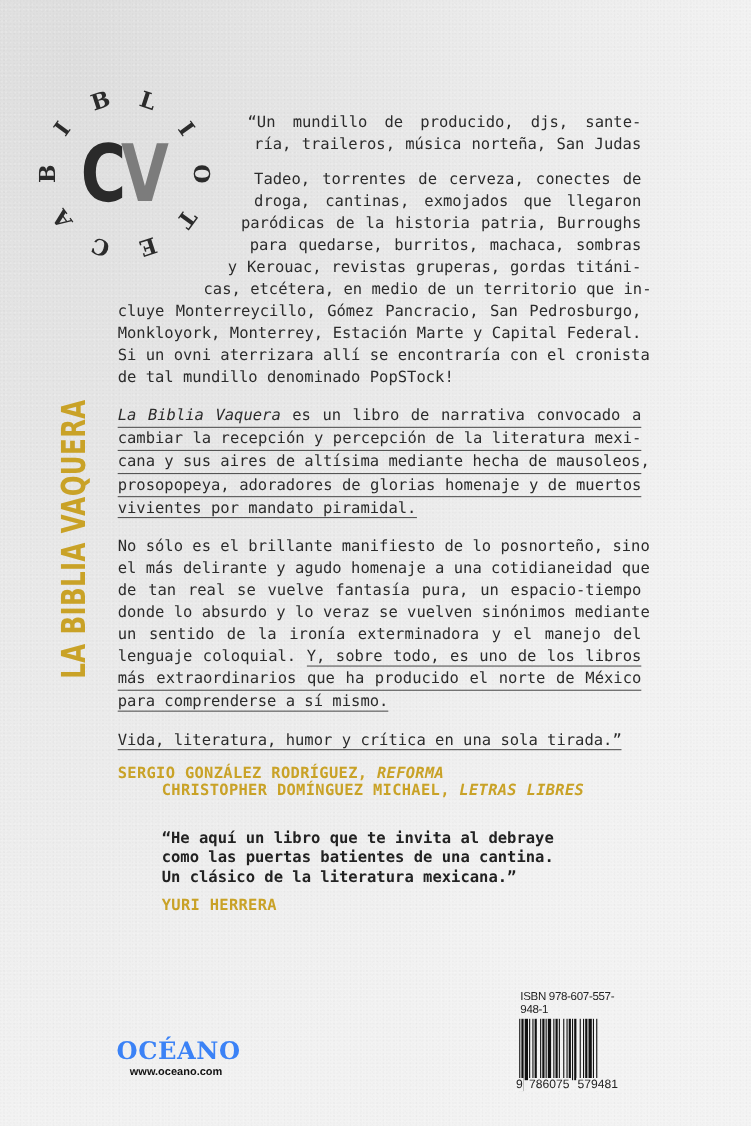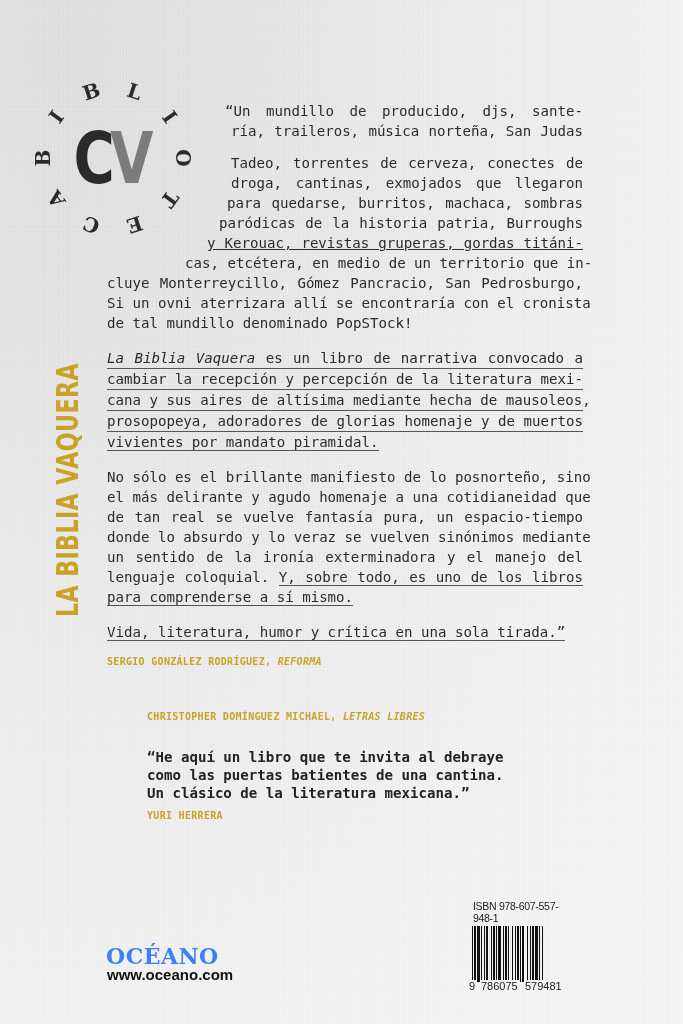--- a/index.html
+++ b/index.html
@@ -50,36 +50,36 @@
   .main p { margin: 0 0 15px 0; }
   .line { display: block; white-space: nowrap; text-align: justify; text-align-last: justify; }
   .line.last { text-align-last: left; }
   .ul { border-bottom: 1.5px solid #555; }
   .wrap1 { padding-left: 118px; }
   .wrap2 { padding-left: 124px; }
   .wrap3 { padding-left: 124px; margin-top: 12px; }
   .wrap4 { padding-left: 124px; }
   .wrap5 { padding-left: 120px; }
   .wrap6 { padding-left: 112px; }
-  .wrap7 { padding-left: 100px; text-decoration: underline; }
+  .wrap7 { padding-left: 100px; }
   .wrap8 { padding-left: 78px; }
   .credit {
-    font-weight: bold; color: #c9a227; font-size: 10px; letter-spacing: 0.3px;
+    font-weight: bold; color: #c9a227; font-size: 14px; letter-spacing: 0.3px;
     margin: 2px 0 0 0;
   }
   .credit i { font-style: italic; }
   .quotes { position: absolute; left: 147px; top: 703px; width: 440px; }
   .quote { font-weight: bold; font-size: 14.1px; line-height: 18px; color: #222; margin: 0; }
   .quote .line { text-align: left; text-align-last: left; }
   .quote-block { margin-bottom: 26px; }
   .quote-block .credit { margin-top: 8px; }
   
   .publisher { position: absolute; left: 106px; top: 944px; text-align: left; }
   .pub-name { font-family: "DejaVu Serif", "Liberation Serif", serif; font-weight: bold; font-size: 22px; color: #3b82f6; letter-spacing: 0.5px; line-height: 24px; }
-  .pub-url { font-family: "Liberation Sans", "DejaVu Sans", sans-serif; font-weight: bold; font-size: 15px; color: #111; line-height: 14px; margin-left: 1px; }
+  .pub-url { font-family: "Liberation Sans", "DejaVu Sans", sans-serif; font-weight: bold; font-size: 10px; color: #111; line-height: 14px; margin-left: 12px; }
   
   .barcode { position: absolute; left: 470px; top: 900px; width: 102px; }
   .isbn-label { font-family: "Liberation Sans", "DejaVu Sans", sans-serif; font-size: 10.5px; color: #222; letter-spacing: -0.3px; line-height: 12px; margin-left: 3px; }
   .bars { position: relative; height: 66px; margin-top: 2px; }
   .bars svg { position: absolute; left: 0; top: 0; }
   .bar-digits { position: absolute; left: 0; top: 66px; width: 102px; font-family: "Liberation Sans", "DejaVu Sans", sans-serif; font-size: 11px; color: #222; }
   .bar-digits span { position: absolute; top: -12px; background: #f3f3f3; padding: 0 1px; line-height: 12px; }
 </style>
 </head>
 <body>
@@ -105,42 +105,44 @@
 <div class="vtitle">
   <span>LA BIBLIA VAQUERA</span>
 </div>
 
 <div class="main">
   <p>
     <span class="line wrap1">“Un mundillo de producido, djs, sante-</span>
     <span class="line wrap2">ría, traileros, música norteña, San Judas</span>
     <span class="line wrap3">Tadeo, torrentes de cerveza, conectes de</span>
     <span class="line wrap4">droga, cantinas, exmojados que llegaron</span>
+    <span class="line wrap6">paródicas de la historia patria, Burroughs</span>
     <span class="line wrap5">para quedarse, burritos, machaca, sombras</span>
-    <span class="line wrap6">paródicas de la historia patria, Burroughs</span>
     <span class="line wrap7">y Kerouac, revistas gruperas, gordas titáni-</span>
     <span class="line wrap8">cas, etcétera, en medio de un territorio que in-</span>
     <span class="line">cluye Monterreycillo, Gómez Pancracio, San Pedrosburgo,</span>
+    <span class="line">Monkloyork, Monterrey, Estación Marte y Capital Federal.</span>
     <span class="line">Si un ovni aterrizara allí se encontraría con el cronista</span>
     <span class="line last">de tal mundillo denominado PopSTock!</span>
   </p>
   <p>
     <span class="line ul"><i>La Biblia Vaquera</i><span> es un libro de narrativa convocado a</span></span>
     <span class="line ul">cambiar la recepción y percepción de la literatura mexi-</span>
     <span class="line ul">cana y sus aires de altísima mediante hecha de mausoleos,</span>
     <span class="line ul">prosopopeya, adoradores de glorias homenaje y de muertos</span>
     <span class="line last"><span class="ul">vivientes por mandato piramidal.</span></span>
   </p>
   <p>
     <span class="line">No sólo es el brillante manifiesto de lo posnorteño, sino</span>
     <span class="line">el más delirante y agudo homenaje a una cotidianeidad que</span>
     <span class="line">de tan real se vuelve fantasía pura, un espacio-tiempo</span>
     <span class="line">donde lo absurdo y lo veraz se vuelven sinónimos mediante</span>
     <span class="line">un sentido de la ironía exterminadora y el manejo del</span>
     <span class="line"><span>lenguaje coloquial. </span><span class="ul">Y, sobre todo, es uno de los libros</span></span>
+    <span class="line ul">más extraordinarios que ha producido el norte de México</span>
     <span class="line last"><span class="ul">para comprenderse a sí mismo.</span></span>
   </p>
   <p style="margin-bottom:10px;">
     <span class="line last"><span class="ul">Vida, literatura, humor y crítica en una sola tirada.”</span></span>
   </p>
   <div class="credit"><span>SERGIO GONZÁLEZ RODRÍGUEZ, </span><i>REFORMA</i></div>
 </div>
 
 <div class="quotes">
   <div class="quote-block">

